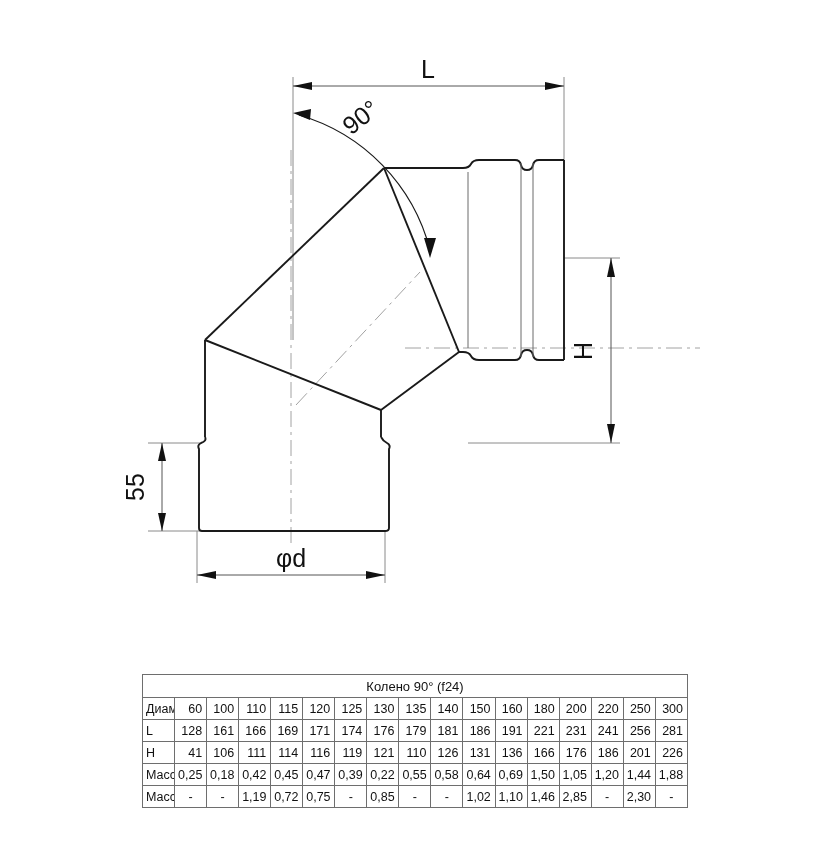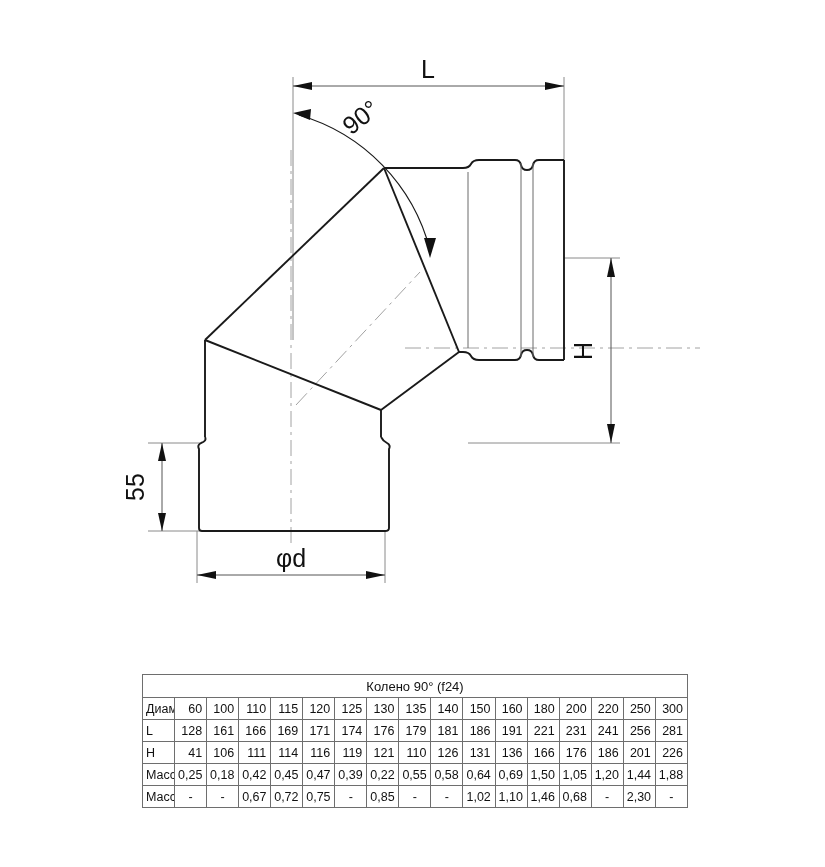--- a/index.html
+++ b/index.html
@@ -263,30 +263,30 @@
         <td class="num">1,50</td>
         <td class="num">1,05</td>
         <td class="num">1,20</td>
         <td class="num">1,44</td>
         <td class="num">1,88</td>
       </tr>
       <tr>
         <td class="rowhead">Масса 0,8</td>
         <td class="dash">-</td>
         <td class="dash">-</td>
-        <td class="num">0,67</td>
+        <td class="num">1,19</td>
         <td class="num">0,72</td>
         <td class="num">0,75</td>
         <td class="dash">-</td>
         <td class="num">0,85</td>
         <td class="dash">-</td>
         <td class="dash">-</td>
         <td class="num">1,02</td>
         <td class="num">1,10</td>
         <td class="num">1,46</td>
-        <td class="num">0,68</td>
+        <td class="num">2,85</td>
         <td class="dash">-</td>
         <td class="num">2,30</td>
         <td class="dash">-</td>
       </tr>
     </tbody>
   </table>
 </div>
 
 </body></html>

